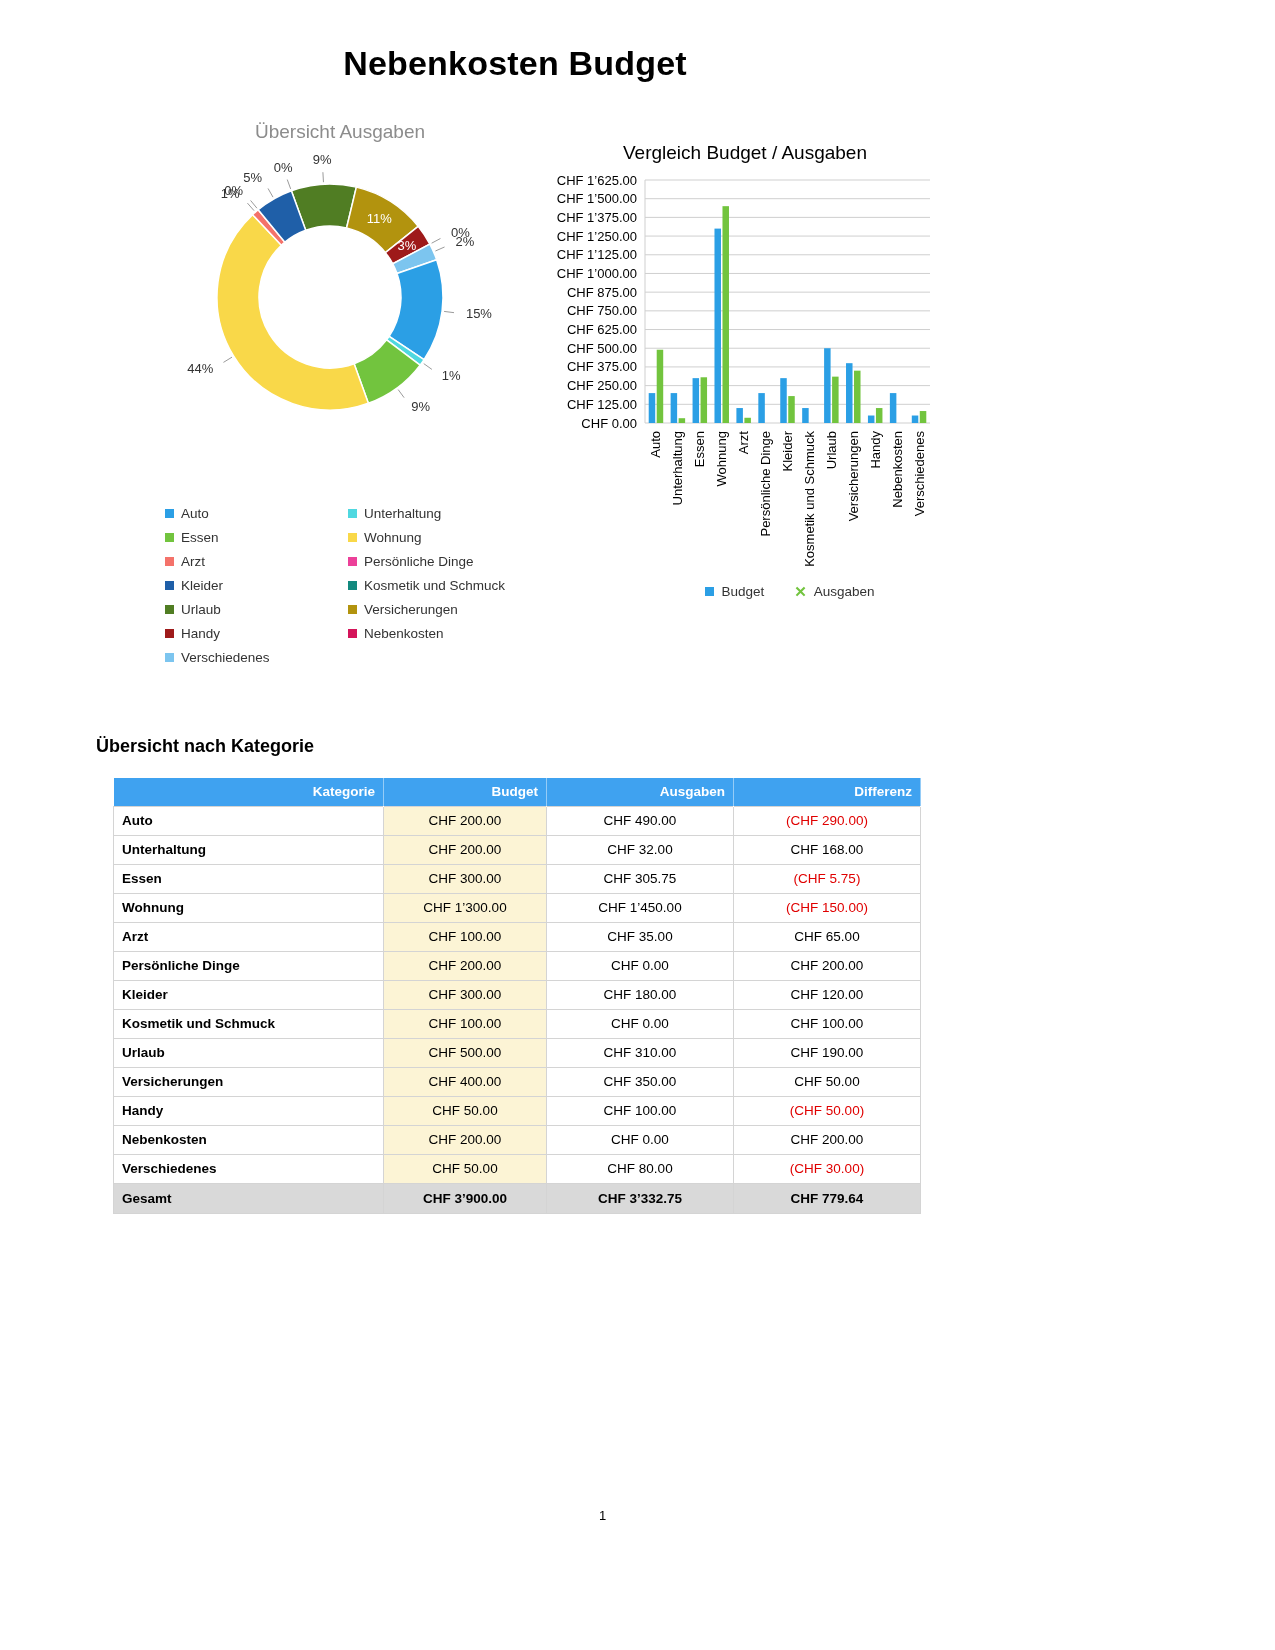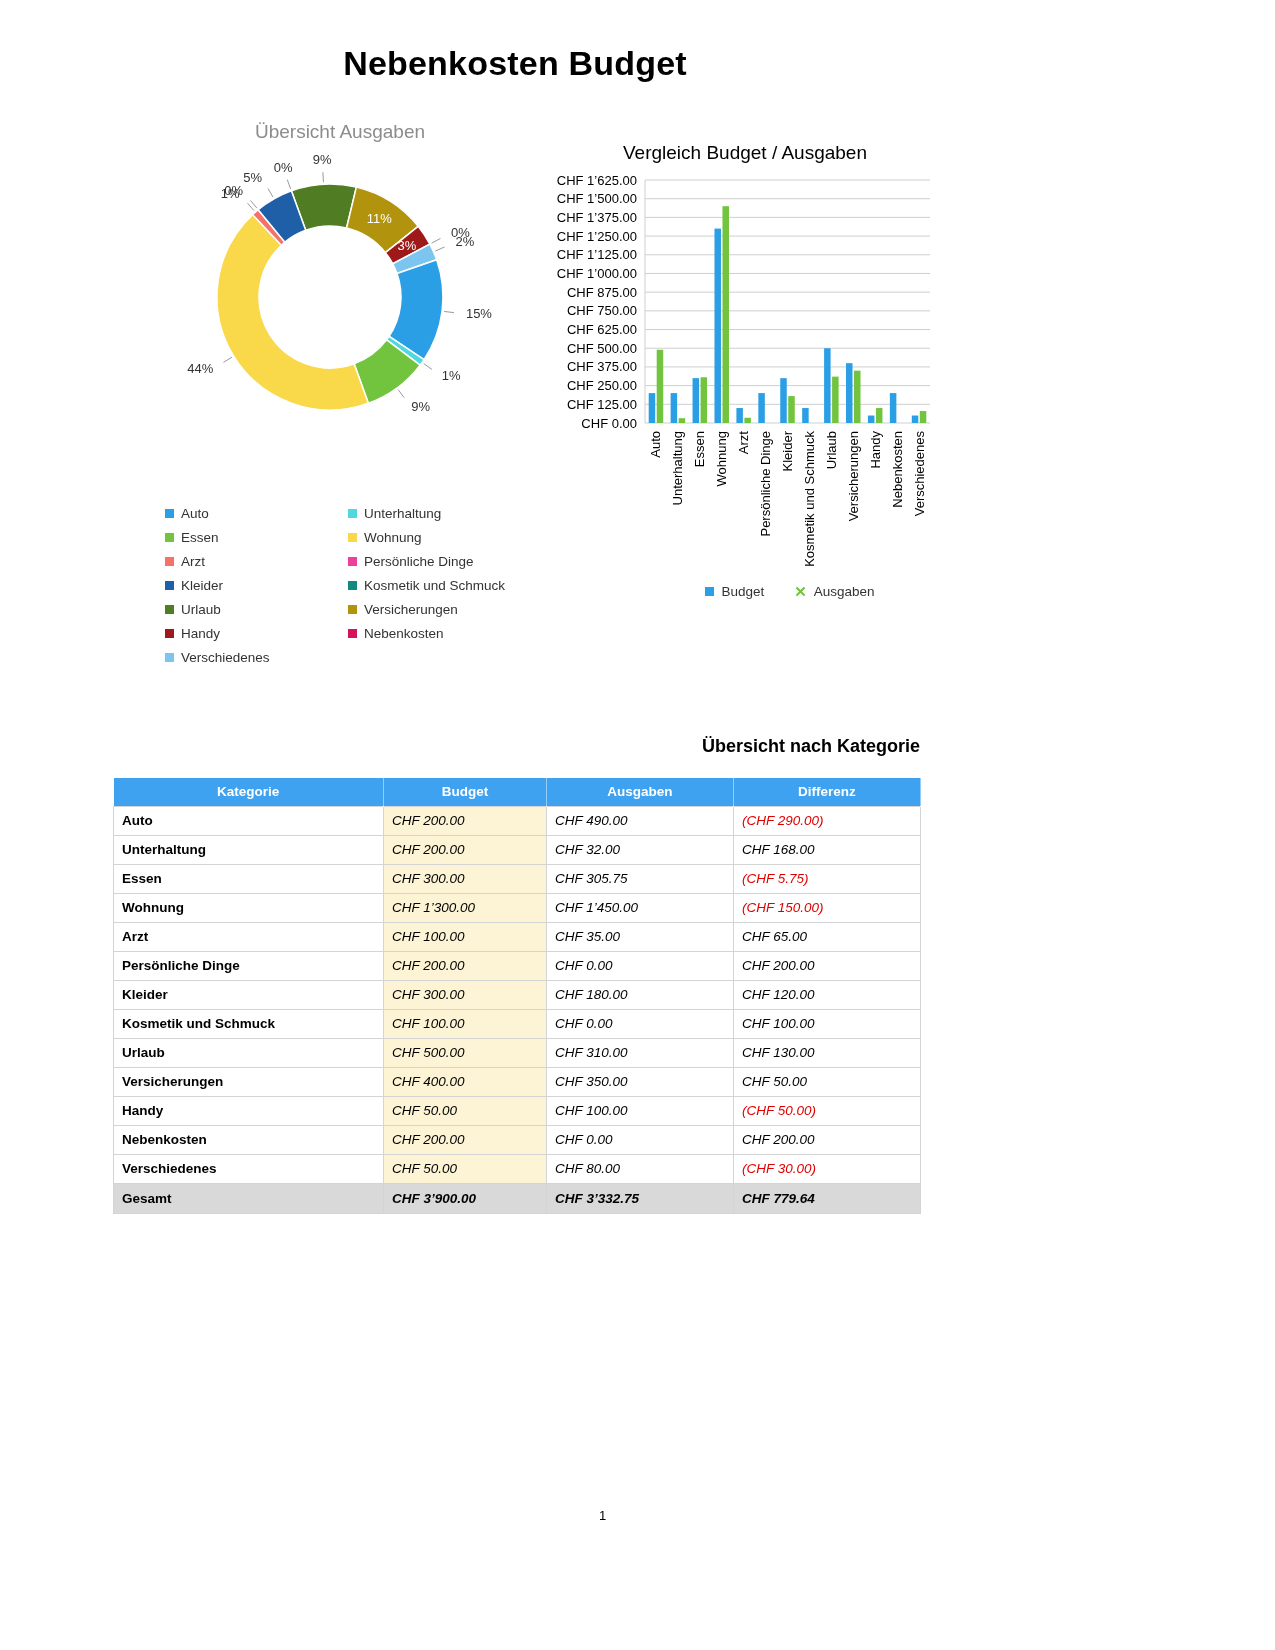--- a/index.html
+++ b/index.html
@@ -21,30 +21,30 @@
   .swatch { width:9px; height:9px; flex:none; display:inline-block; }
 
   .bar-wrap { position:absolute; left:535px; top:142px; width:420px; }
   .bar-title { text-align:center; font-size:19px; color:#000; height:20px; }
   .bar-wrap svg { display:block; }
 
   .bar-legend { position:absolute; left:645px; top:584px; width:290px; display:flex;
                 justify-content:center; align-items:center; gap:30px; font-size:13.5px; color:#333; }
   .x-marker { font-weight:bold; font-size:15px; line-height:10px; }
 
-  .table-heading { position:absolute; left:113px; top:736px; width:807px;
-                   text-align:right; font-size:18px; font-weight:bold; }
+  .table-heading { position:absolute; left:96px; top:736px; width:807px;
+                   text-align:left; font-size:18px; font-weight:bold; }
 
   table.cat { position:absolute; left:113px; top:778px; width:807px;
               border-collapse:collapse; table-layout:fixed; font-size:13.5px; }
-  table.cat thead th { background:#3fa2f0; color:#fff; font-weight:bold; text-align:center;
+  table.cat thead th { background:#3fa2f0; color:#fff; font-weight:bold; text-align:right;
                        padding:6px 8px; height:28px; border-right:1px solid rgba(255,255,255,0.45); }
   table.cat td { padding:6px 8px; height:29px; border:1px solid #d4d4d4; background:#fff; }
   td.cat-name { font-weight:bold; }
-  td.num { text-align:left;font-style:italic; }
+  td.num { text-align:center; }
   td.budget { background:#fcf4d5 !important; }
   td.neg { color:#e00000; }
   tr.total td { background:#d9d9d9 !important; font-weight:bold; height:30px; }
 
   .page-number { position:absolute; top:1508px; left:0; width:1205px; text-align:center; font-size:13px; }
 </style>
 </head>
 <body>
 
 <div id="page">
@@ -291,21 +291,21 @@
         <tr>
           <td class="cat-name">Kosmetik und Schmuck</td>
           <td class="num budget">CHF 100.00</td>
           <td class="num">CHF 0.00</td>
           <td class="num">CHF 100.00</td>
         </tr>
         <tr>
           <td class="cat-name">Urlaub</td>
           <td class="num budget">CHF 500.00</td>
           <td class="num">CHF 310.00</td>
-          <td class="num">CHF 130.00</td>
+          <td class="num">CHF 190.00</td>
         </tr>
         <tr>
           <td class="cat-name">Versicherungen</td>
           <td class="num budget">CHF 400.00</td>
           <td class="num">CHF 350.00</td>
           <td class="num">CHF 50.00</td>
         </tr>
         <tr>
           <td class="cat-name">Handy</td>
           <td class="num budget">CHF 50.00</td>

